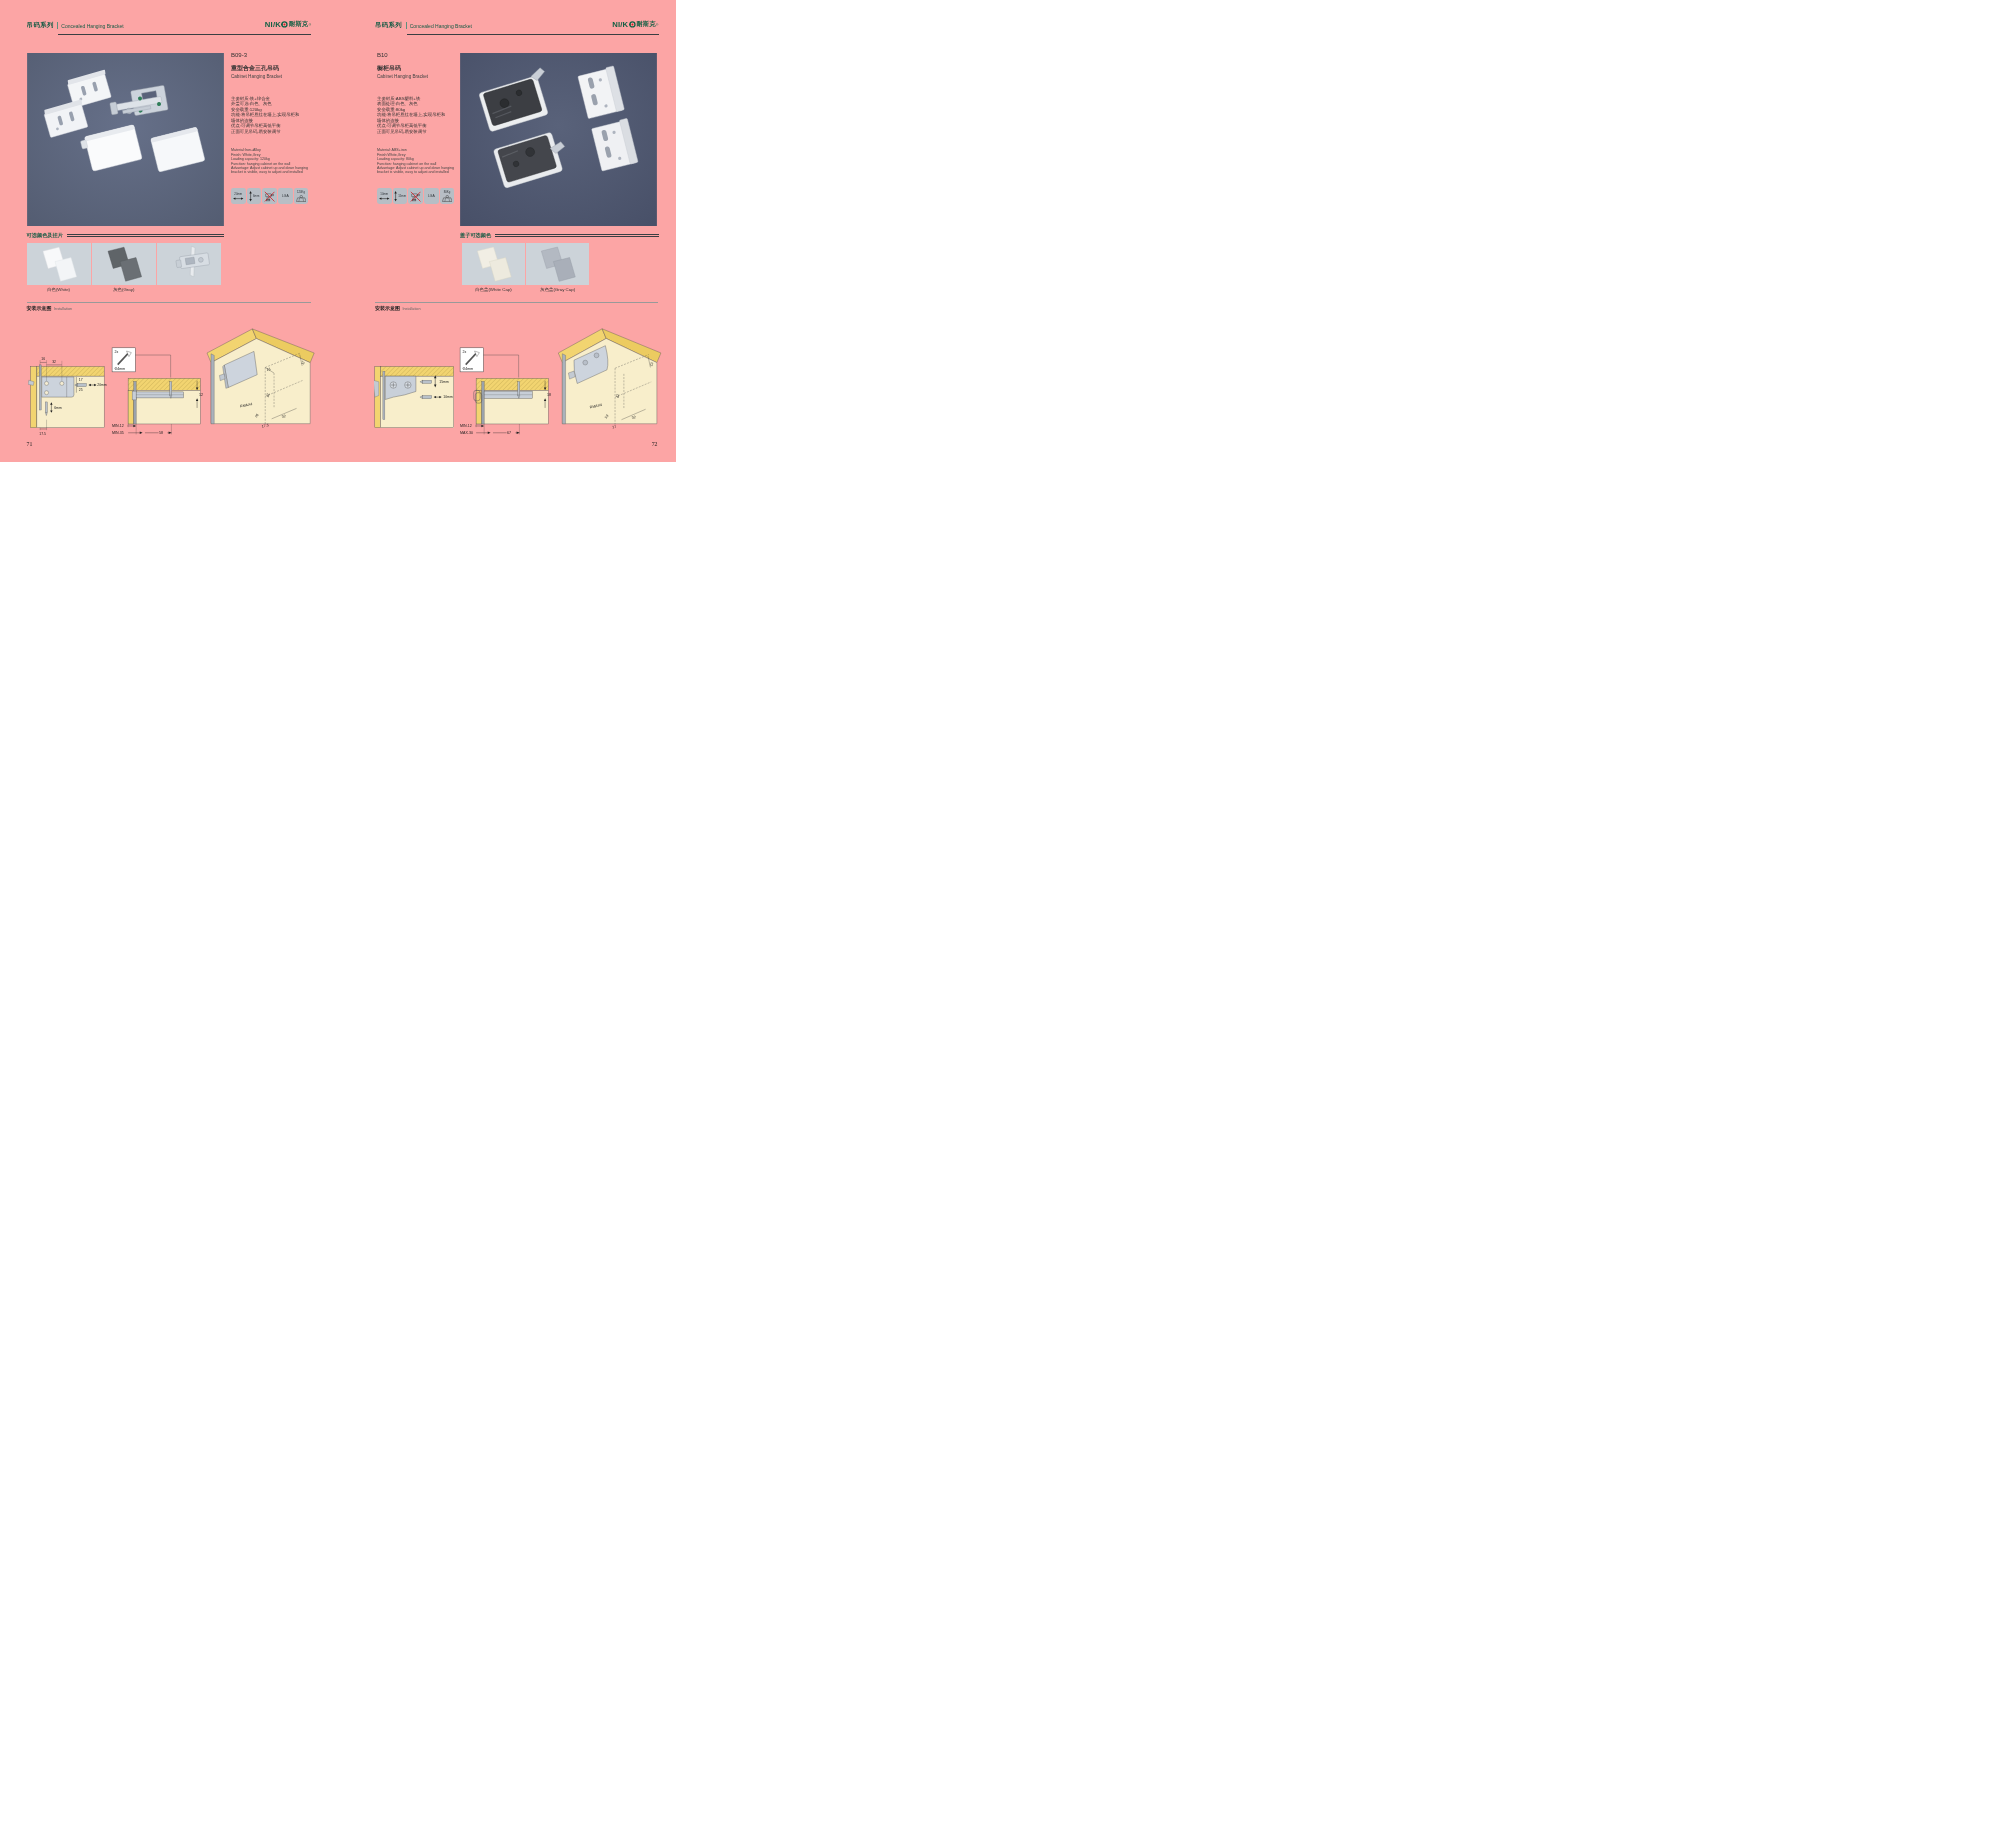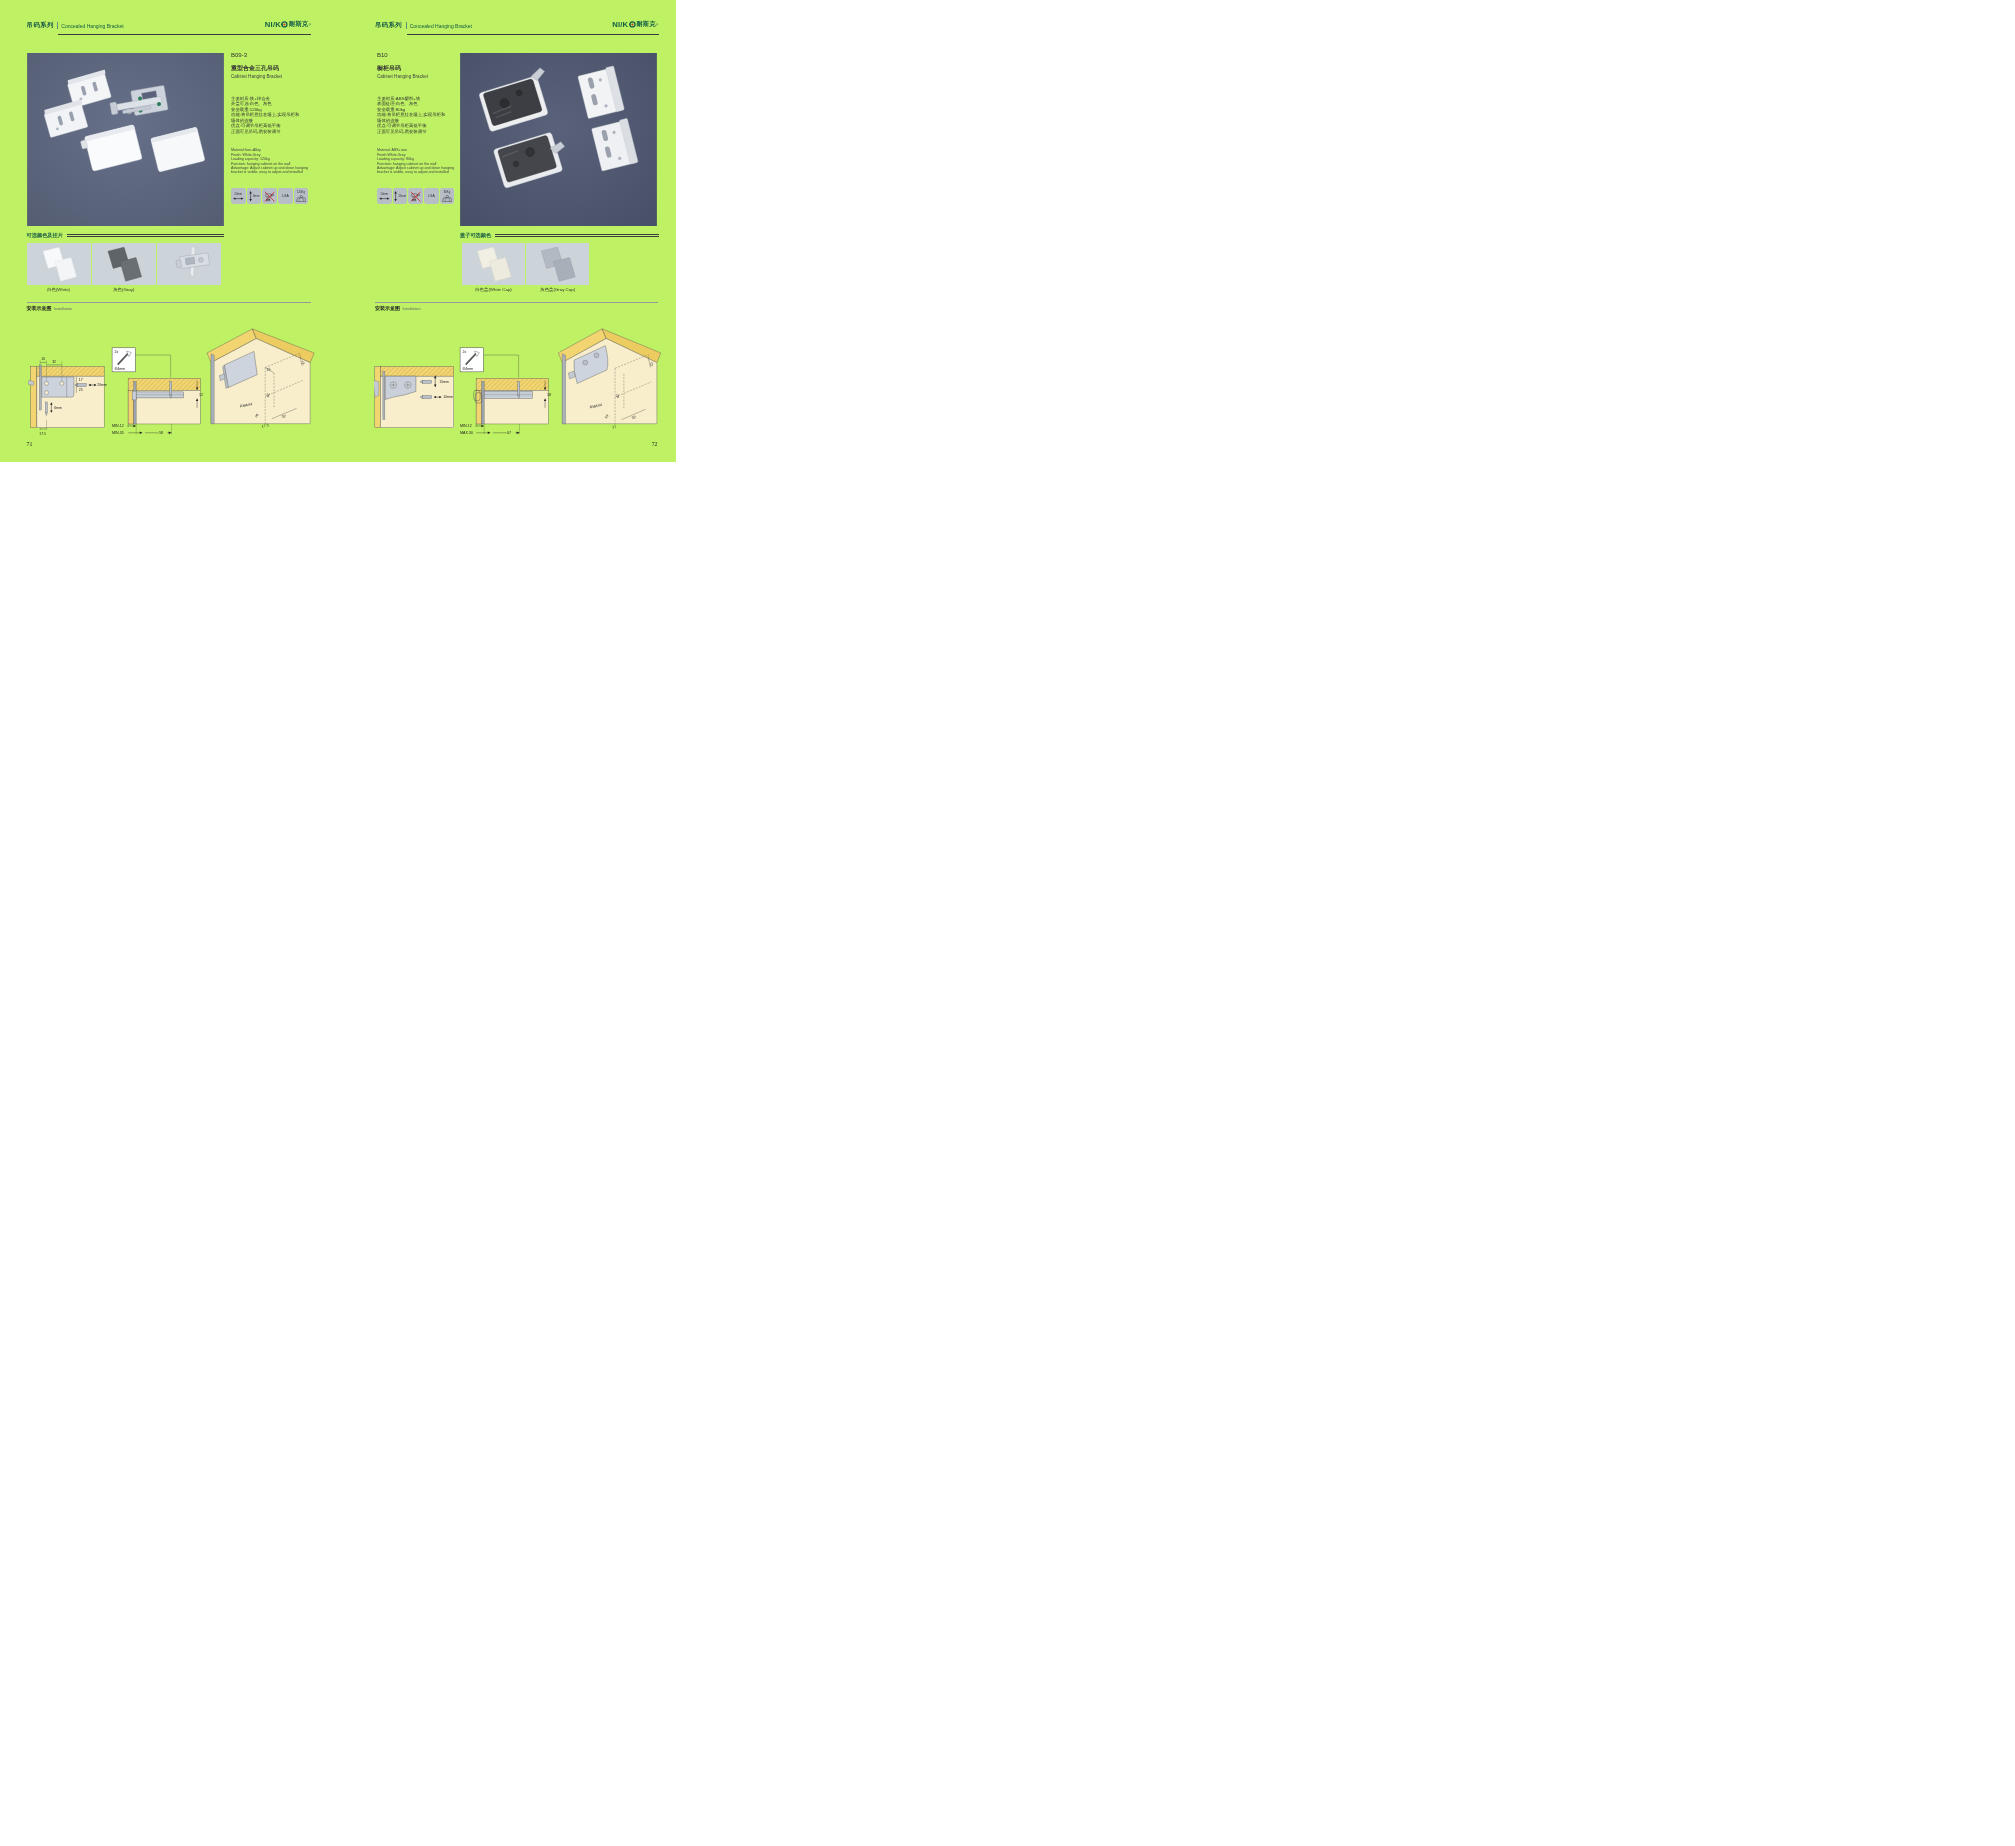--- a/index.html
+++ b/index.html
@@ -1,16 +1,16 @@
 <!DOCTYPE html>
 <html style="font-size:6.4px"><head>
 <meta charset="utf-8">
 <style>
   html,body{margin:0;padding:0;background:#ffffff;font-family:"Liberation Sans",sans-serif;color:#333;}
-  .sheet{position:relative;width:676px;height:462px;background:#bef264;overflow:hidden;}
+  .sheet{position:relative;width:676px;height:462px;background:#fca5a5;overflow:hidden;}
   .page{position:absolute;top:0;height:100%;}
   .p0{left:0;width:338px;}
   .p1{left:338px;width:338px;}
 
   
   .header-row{position:absolute;top:21px;display:flex;align-items:center;}
   .p0 .header-row{left:26.6px;}
   .p1 .header-row{left:37px;}
   .series-cn{font-size:6.4px;font-weight:bold;color:#175b45;letter-spacing:0.4px;}
   .series-divider{width:0.4px;height:6.9px;background:#5d8f7d;margin:0 3.6px;}

